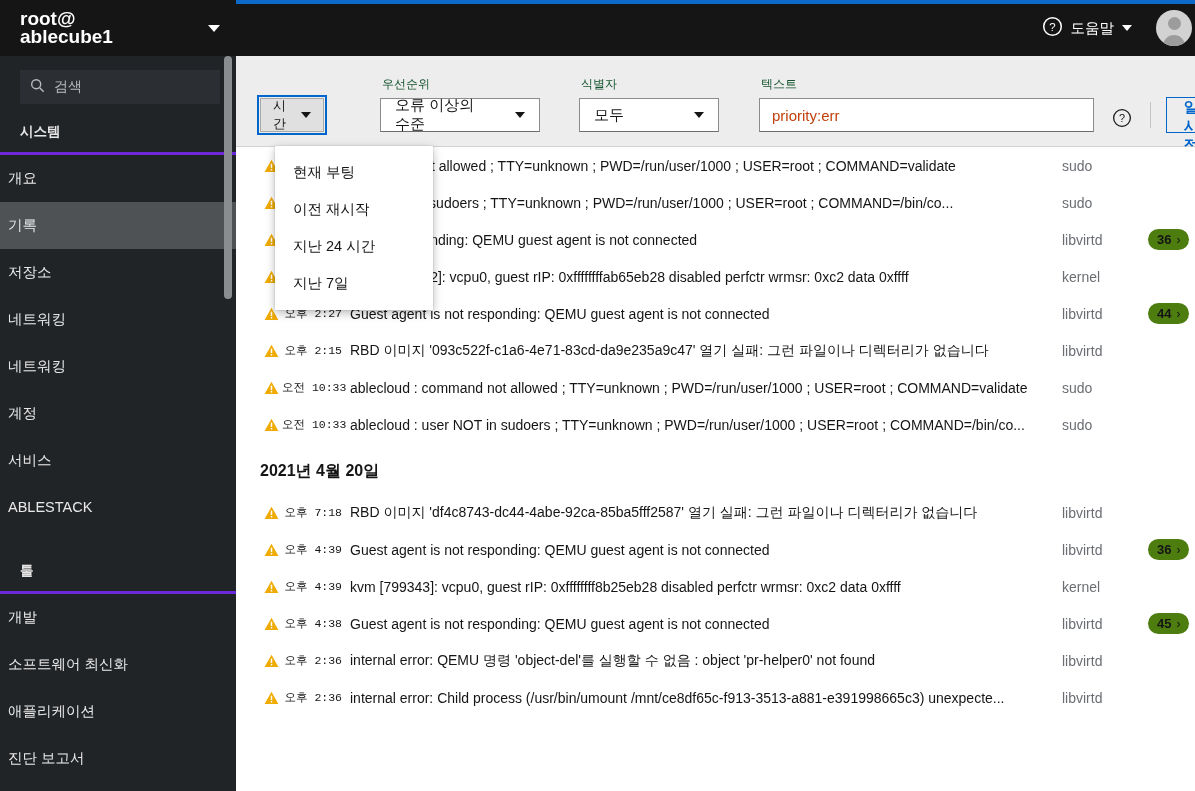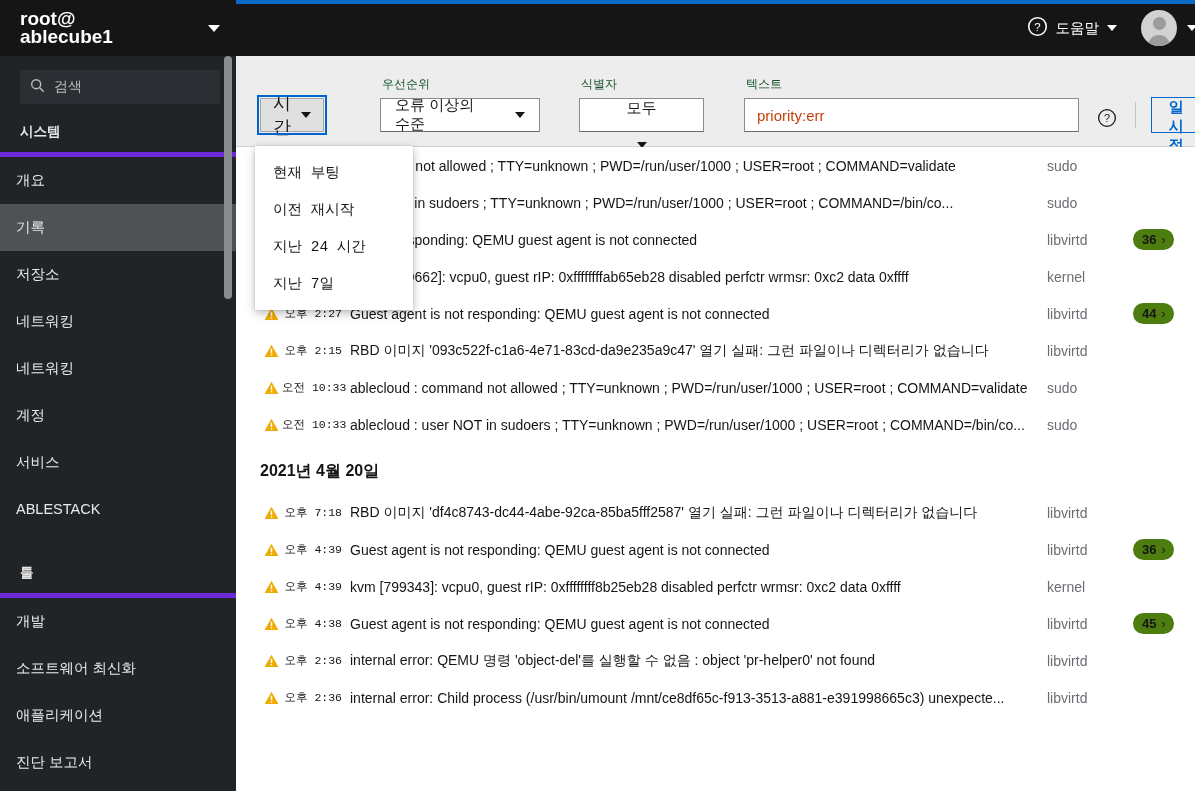--- a/index.html
+++ b/index.html
@@ -47,26 +47,26 @@
     display: flex; align-items: center;
     padding: 0 10px;
     gap: 9px;
   }
   .sb-search svg { flex: 0 0 auto; }
   .sb-search-label { color: #b9bbbd; font-size: 14px; font-family: Liberation Serif, serif; }
   .sb-section {
     font-size: 13.5px; font-weight: bold;
     color: #e6e6e6;
     padding: 9px 20px 11px 20px;
-    border-bottom: 5px solid #6d28d9;
+    border-bottom: 3px solid #6d28d9;
   }
   .sb-item {
     font-size: 14.5px;
     color: #e8e8e8;
-    padding: 13px 16px;
+    padding: 13px 8px;
     line-height: 21px;
     cursor: pointer;
   }
   .sb-item.active { background: #4f5255; }
   .sb-spacer { height: 22px; }
   .sb-scrollbar {
     position: absolute; top: 56px; right: 4px;
     width: 8px; height: 735px;
     background: transparent;
   }
@@ -126,21 +126,21 @@
     position: relative;
   }
   .fgroup { display: flex; flex-direction: column; gap: 5px; padding-bottom: 14px; }
   .flabel { font-size: 12px; color: #14532d; padding-left: 2px; }
   .btn-time {
     height: 34px; min-width: 64px;
     background: #e0e0e0;
     border: 1px solid #a8a8a8;
     display: flex; align-items: center; justify-content: center; gap: 7px;
     padding: 0 12px;
-    font-size: 18px; color: #151515;
+    font-size: 13px; color: #151515;
     cursor: pointer;
     outline: 2px solid #0066cc;
     outline-offset: 1px;
   }
   .btn-caret {
     width: 0; height: 0;
     border-left: 5px solid transparent;
     border-right: 5px solid transparent;
     border-top: 6px solid #151515;
   }
@@ -149,21 +149,21 @@
     background: #fff;
     border: 1px solid #8a8d90;
     border-bottom: 1px solid #6a6e73;
     display: flex; align-items: center; justify-content: space-between;
     padding: 0 14px 0 14px;
     font-size: 15px; color: #151515;
     cursor: pointer;
     gap: 24px;
   }
   .sel-w1 { width: 160px; }
-  .sel-w2 { width: 125px; flex-direction: column; }
+  .sel-w2 { width: 140px; }
   .txtinput {
     height: 34px; width: 335px;
     background: #fff;
     border: 1px solid #8a8d90;
     border-bottom: 1px solid #6a6e73;
     padding: 0 12px;
     font-size: 15px; color: #c2410c;
     font-family: "Liberation Sans", sans-serif;
     outline: none;
   }
@@ -177,27 +177,26 @@
     font-size: 15px; font-weight: bold;
     padding: 0 16px;
     margin-bottom: 13px;
     cursor: pointer;
     font-family: "Liberation Sans", sans-serif;
   }
 
   
   .dropdown {
     position: absolute;
-    top: 90px; left: 19px;
+    top: 90px; left: 39px;
     width: 158px;
     background: #fff;
     box-shadow: 0 3px 9px rgba(3,3,3,0.28), 0 0 1px rgba(3,3,3,0.3);
     padding: 8px 0;
     z-index: 50;
-    font-family: Liberation Mono, monospace;
   }
   .dd-item {
     font-size: 14.5px; color: #151515;
     padding: 9px 18px;
     cursor: pointer;
   }
 
   
   .loglist {
     position: absolute;

